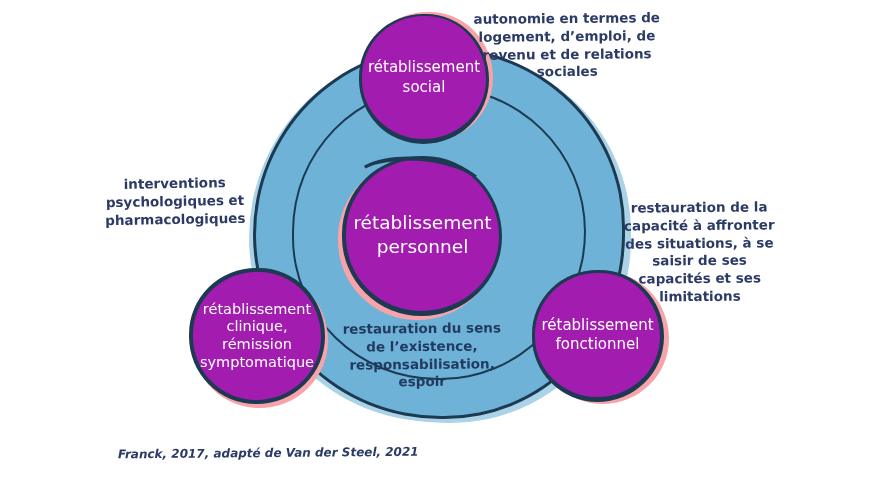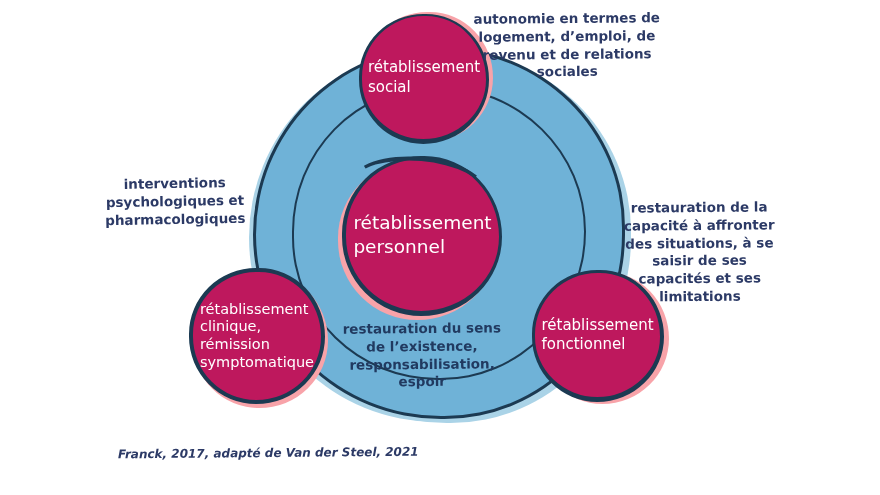--- a/index.html
+++ b/index.html
@@ -28,28 +28,28 @@
     left:292px; top:86px;
     width:294px; height:294px;
     border:2px solid #1c3a52;
     border-radius:49% 51% 50% 50% / 50% 50% 51% 49%;
     z-index:2;
   }
 
   
   .red-circle {
     position:absolute;
-    background:#be185d;
+    background:#a21caf;
     border:3px solid #1c3a52;
     border-radius:50% 49% 51% 50% / 49% 51% 50% 50%;
     color:#ffffff;
     display:flex;
     align-items:center;
     justify-content:center;
-    text-align:left;
+    text-align:center;
     white-space:pre-line;
     z-index:4;
   }
   .circle-center {
     left:342px; top:156px;
     width:160px; height:160px;
     border-width:3px 3px 5px 4px;
     font-size:18.5px;
     line-height:1.3;
     box-shadow:-4px 4px 0 #f8a3a9;

